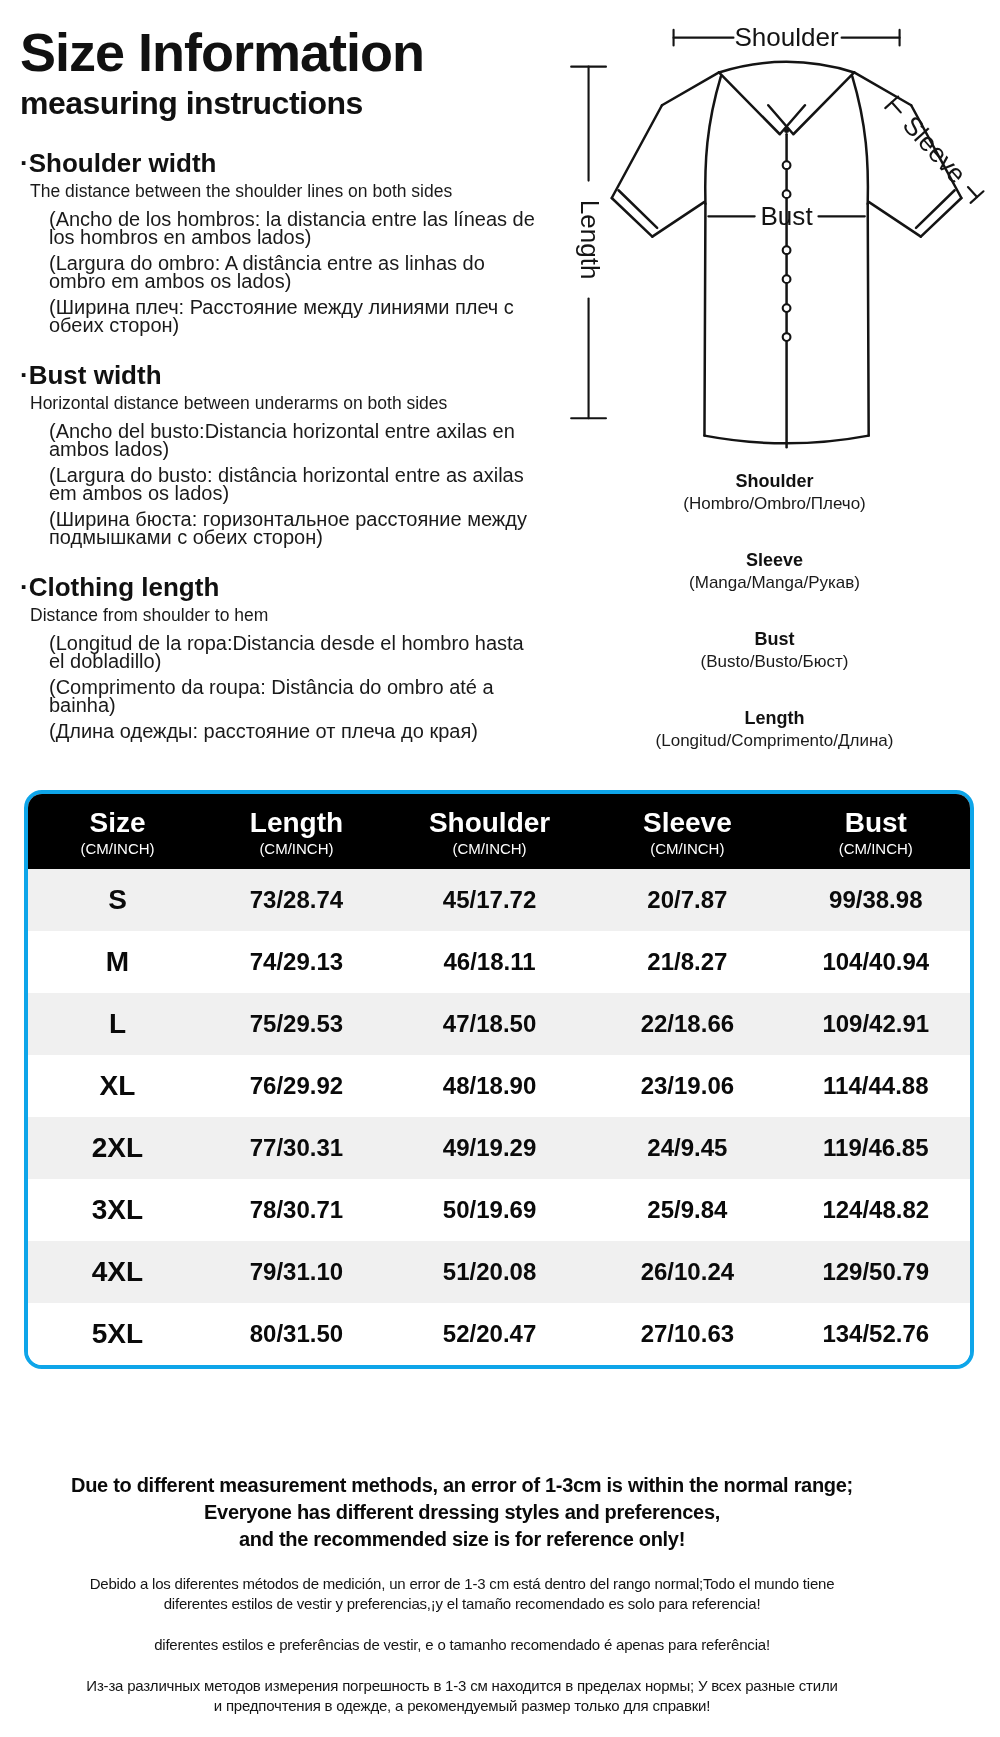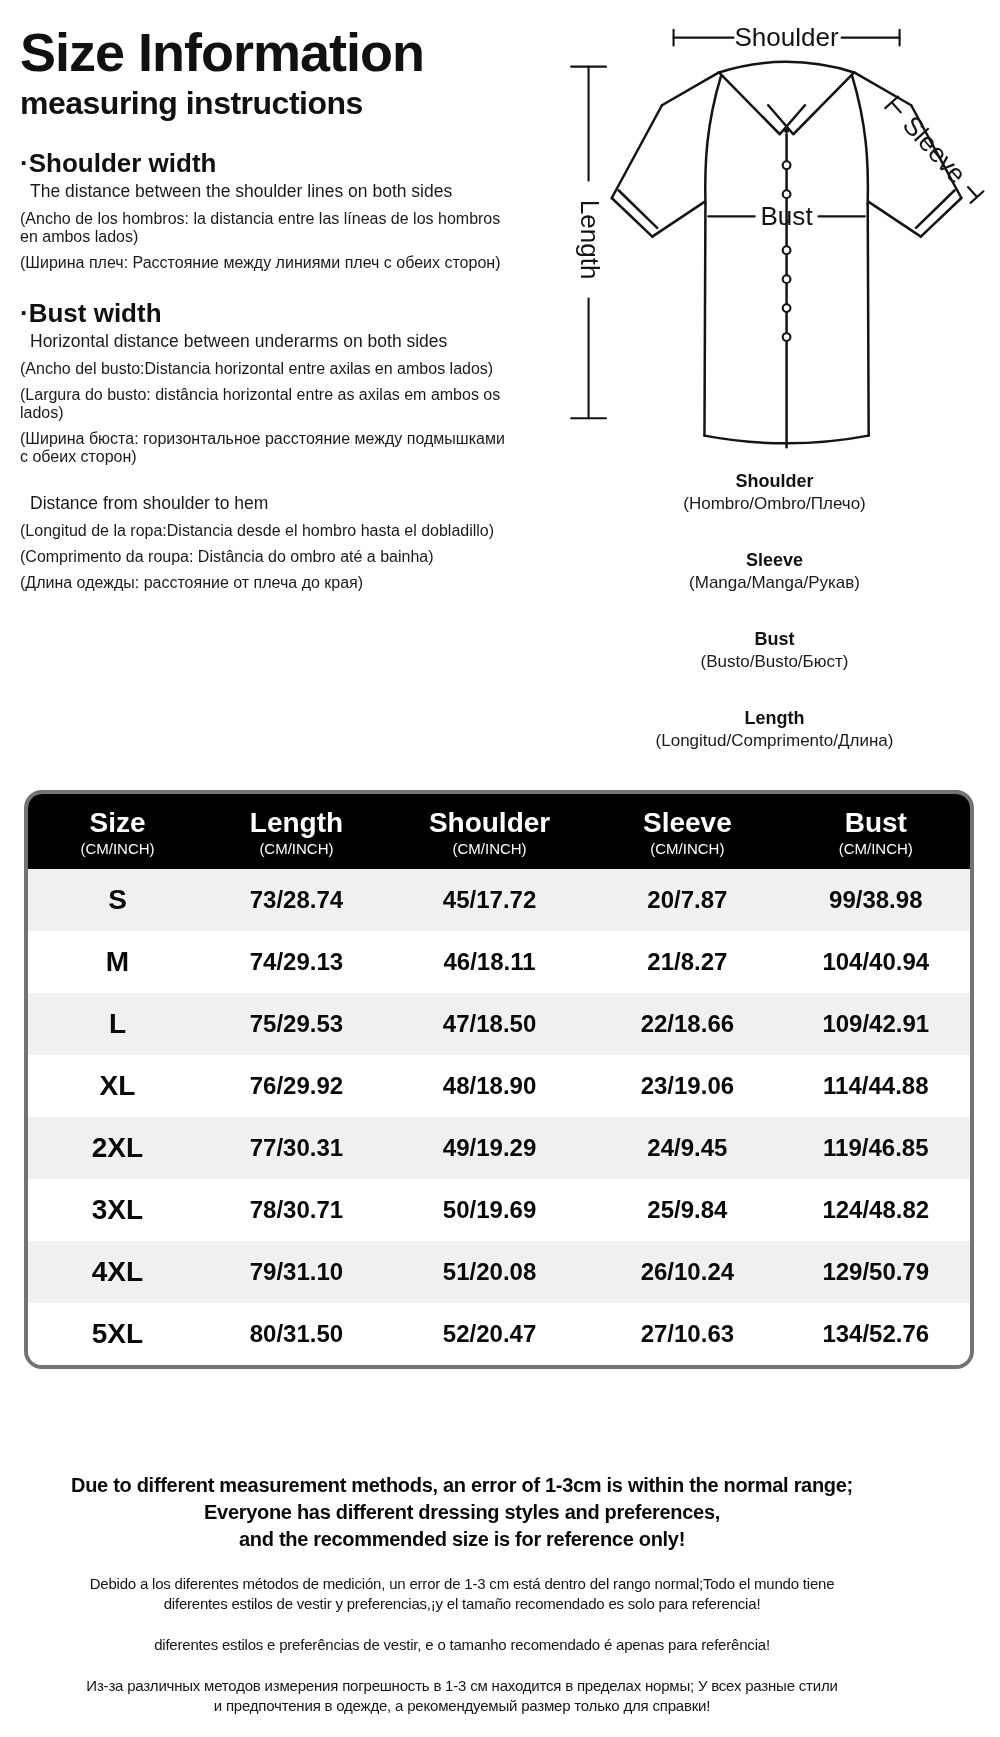--- a/index.html
+++ b/index.html
@@ -10,30 +10,30 @@
   }
   
   .left-col { position:absolute; left:20px; top:22px; width:528px; }
   .page-title { font-size:54px; font-weight:bold; letter-spacing:-1px; line-height:60px; margin:0; color:#111; }
   .page-subtitle { font-size:32px; font-weight:bold; letter-spacing:-0.5px; line-height:38px; margin:2px 0 6px 0; color:#111; }
   .subtitle-tr { font-size:18px; line-height:24px; color:#1a1a1a; }
   .section { margin-top:26px; }
   .section-title { font-size:26px; font-weight:bold; line-height:30px; color:#111; }
   .section-title .bullet { font-weight:bold; }
   .section-desc { font-size:17.5px; line-height:22px; margin:2px 0 4px 10px; color:#1a1a1a; }
-  .section-tr { font-size:16px; line-height:18px; margin:8px 0 0 0; width:488px; color:#1a1a1a; }
+  .section-tr { font-size:20px; line-height:18px; margin:8px 0 0 29px; width:488px; color:#1a1a1a; }
   
   .right-col { position:absolute; left:552px; top:28px; width:445px; }
   .shirt-svg { display:block; width:445px; height:425px; }
   .legend { text-align:center; margin-top:16px; }
   .legend-item { margin-bottom:33px; }
   .legend-term { font-size:18px; font-weight:bold; line-height:24px; color:#111; }
   .legend-tr { font-size:17px; line-height:22px; color:#1a1a1a; }
   
-  .table-wrap { position:absolute; left:24px; top:790px; width:950px; border:4px solid #737373; border-radius:18px; overflow:hidden; background:#fff; }
+  .table-wrap { position:absolute; left:24px; top:790px; width:950px; border:4px solid #0ea5e9; border-radius:18px; overflow:hidden; background:#fff; }
   table.size-table { width:100%; border-collapse:collapse; }
   .size-table thead th { background:#000; color:#fff; padding:13px 0 10px 0; text-align:center; }
   .size-table thead th .th-main { display:block; font-size:28px; font-weight:bold; line-height:32px; }
   .size-table thead th .th-sub { display:block; font-size:15px; font-weight:normal; line-height:20px; }
   .size-table tbody td { text-align:center; height:62px; font-size:24px; font-weight:bold; color:#0a0a0a; padding:0; }
   .size-table tbody td.size-cell { font-size:28px; }
   .size-table tbody tr:nth-child(odd) { background:#f0f0f0; }
   .size-table tbody tr:nth-child(even) { background:#ffffff; }
   .col-size{width:19%;} .col-length{width:19%;} .col-shoulder{width:22%;} .col-sleeve{width:20%;} .col-bust{width:20%;}
   
@@ -49,32 +49,34 @@
 <body>
 
 <div class="left-col">
   <h1 class="page-title">Size Information</h1>
   <h2 class="page-subtitle">measuring instructions</h2>
 
   <div class="section">
     <div class="section-title"><span class="bullet">·</span><span>Shoulder width</span></div>
     <div class="section-desc">The distance between the shoulder lines on both sides</div>
     <div class="section-tr">(Ancho de los hombros: la distancia entre las líneas de los hombros en ambos lados)</div>
+    <div class="section-tr">(Largura do ombro: A distância entre as linhas do ombro em ambos os lados)</div>
     <div class="section-tr">(Ширина плеч: Расстояние между линиями плеч с обеих сторон)</div>
   </div>
 
   <div class="section">
     <div class="section-title"><span class="bullet">·</span><span>Bust width</span></div>
     <div class="section-desc">Horizontal distance between underarms on both sides</div>
     <div class="section-tr">(Ancho del busto:Distancia horizontal entre axilas en ambos lados)</div>
     <div class="section-tr">(Largura do busto: distância horizontal entre as axilas em ambos os lados)</div>
     <div class="section-tr">(Ширина бюста: горизонтальное расстояние между подмышками с обеих сторон)</div>
   </div>
 
   <div class="section">
+    <div class="section-title"><span class="bullet">·</span><span>Clothing length</span></div>
     <div class="section-desc">Distance from shoulder to hem</div>
     <div class="section-tr">(Longitud de la ropa:Distancia desde el hombro hasta el dobladillo)</div>
     <div class="section-tr">(Comprimento da roupa: Distância do ombro até a bainha)</div>
     <div class="section-tr">(Длина одежды: расстояние от плеча до края)</div>
   </div>
 </div>
 
 <div class="right-col">
   <svg class="shirt-svg" viewBox="0 10 445 440" preserveAspectRatio="xMidYMin meet">
 

